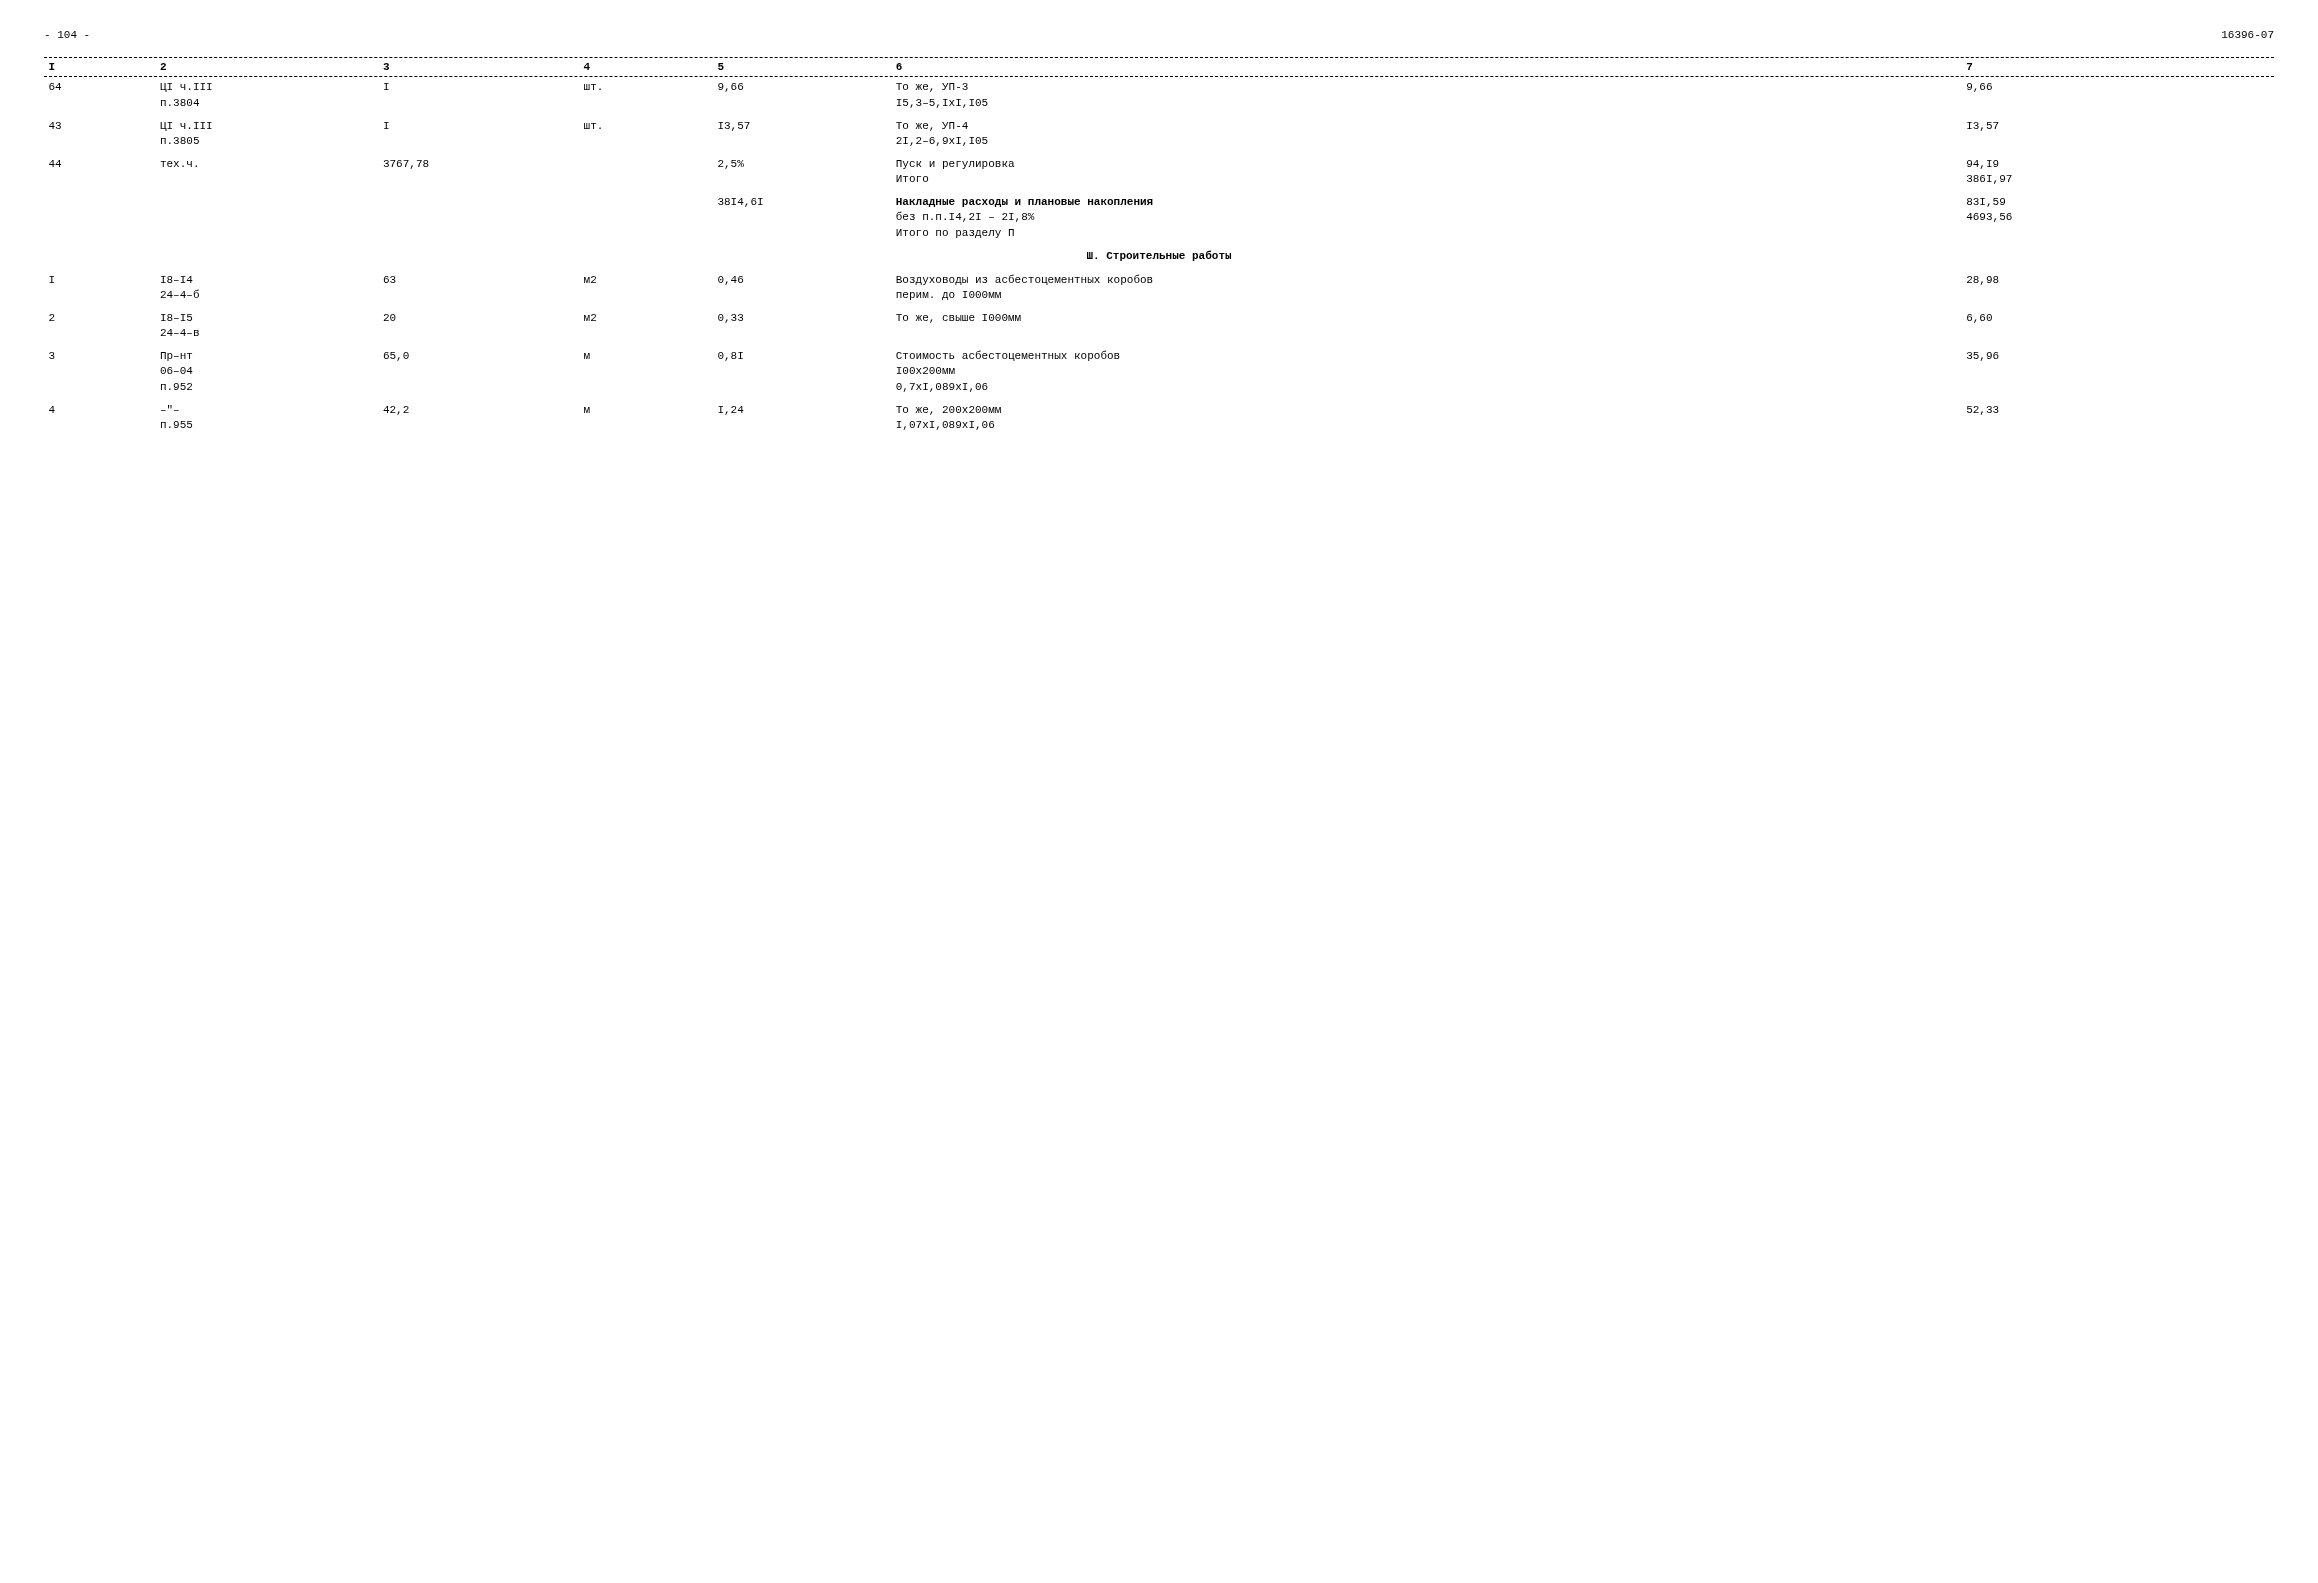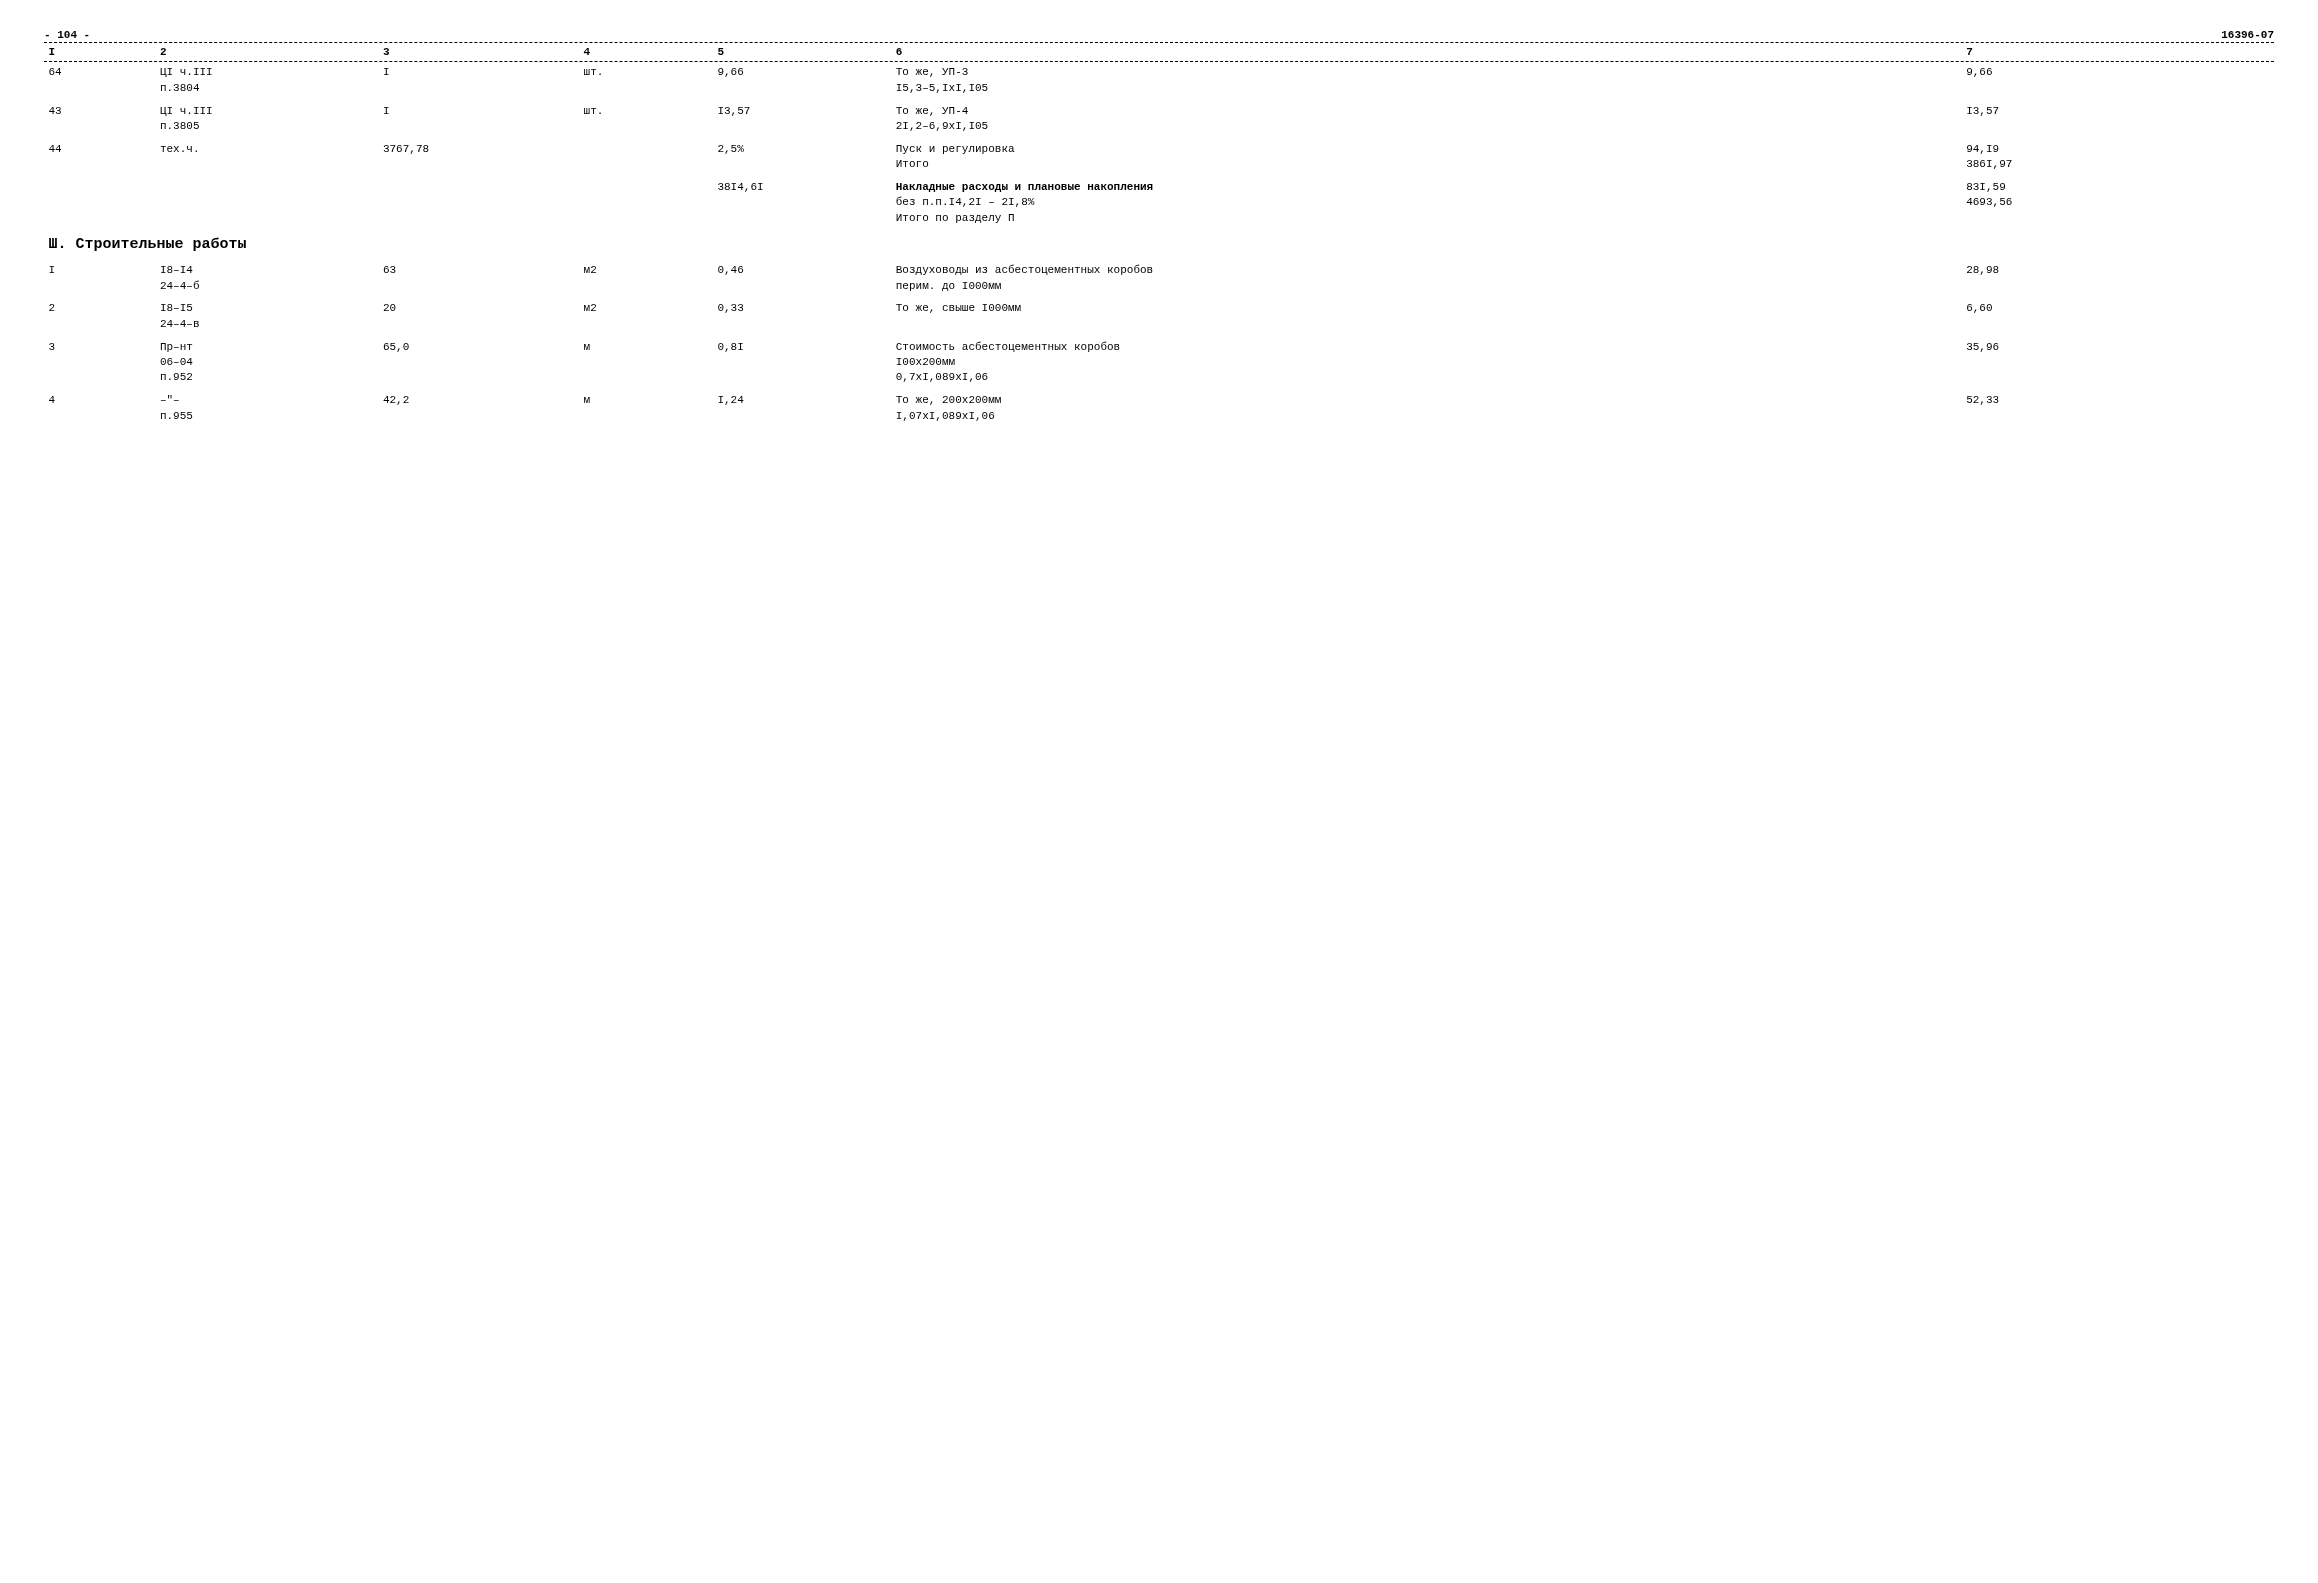--- a/index.html
+++ b/index.html
@@ -12,23 +12,22 @@
       background: #ffffff;
       font-family: 'Courier New', Courier, monospace;
       font-size: 11px;
       color: #000000;
       padding: 29px 44px;
     }
 
     .page-header {
       display: flex;
       justify-content: space-between;
-      margin-bottom: 1px;
+      margin-bottom: 16px;
       font-size: 11px;
-      font-weight: bold;
     }
 
     .table-container {
       width: 100%;
     }
 
     table {
       width: 100%;
       border-collapse: collapse;
     }
@@ -135,21 +134,21 @@
         <td class="col-5">38I4,6I</td>
         <td class="col-6">
           <span class="bold-text">Накладные расходы и плановые накопления</span><br>
           без п.п.I4,2I – 2I,8%<br>
           Итого по разделу П
         </td>
         <td class="col-7">83I,59<br>4693,56</td>
       </tr>
 
       <tr class="data-row">
-        <td colspan="7" style="text-align: left; padding: 4.4px; font-weight: bold; font-size: 15px;">
+        <td colspan="7" style="text-align: center; padding: 4.4px; font-weight: bold; font-size: 11px;">
           Ш. Строительные работы
         </td>
       </tr>
 
       <tr class="data-row">
         <td class="col-1">I</td>
         <td class="col-2">I8–I4<br>24–4–б</td>
         <td class="col-3">63</td>
         <td class="col-4">м2</td>
         <td class="col-5">0,46</td>

